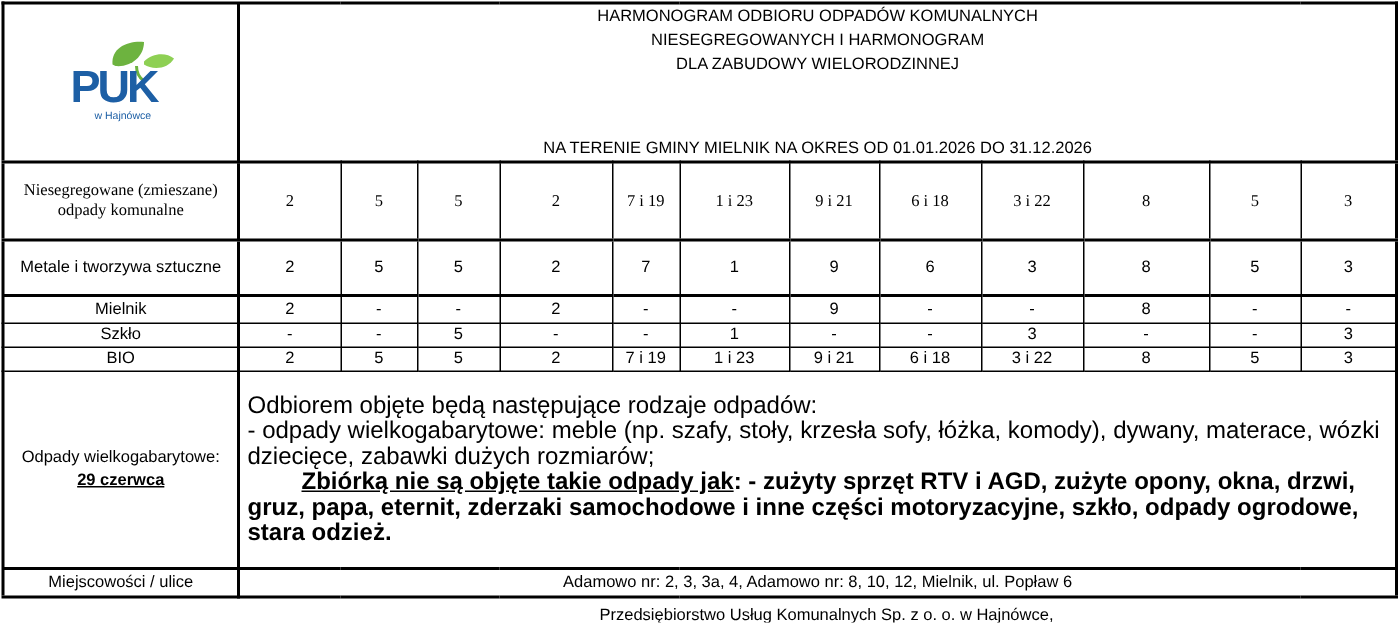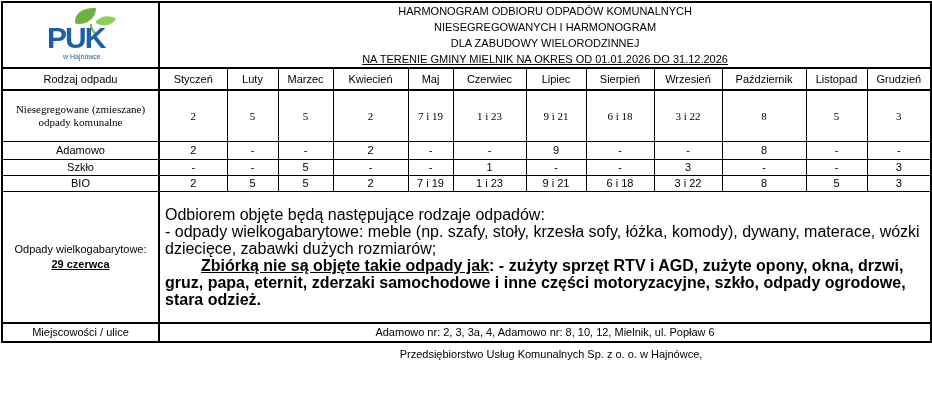--- a/index.html
+++ b/index.html
@@ -26,21 +26,21 @@
   .h-head{height:20px;}
   .h-r1{height:50px;font-family:Liberation Serif, serif;}
   .h-r2{height:35px;}
   .h-r3{height:17px;}
   .h-r4{height:15px;}
   .h-r5{height:15px;}
   .h-ash{height:18px;}
   .h-bulky{height:118px;}
   .h-places{height:17px;}
   .title-cell div{line-height:16px;}
-  .title-underline{text-decoration:underline;}
+  .title-underline{margin-top:40px;}
   .label-wrap{padding:0 8px;}
   .bulky-label .date{font-weight:bold;text-decoration:underline;display:block;margin-top:2px;}
   .bulky-text{
     text-align:left;padding:6px 6px 6px 5px;
     font-size:16px;line-height:17px;vertical-align:middle;
   }
   .bulky-text .bold{font-weight:bold;}
   .bulky-text .bold .u{text-decoration:underline;margin-left:36px;}
   .footer{
     margin-left:170px;text-align:center;
@@ -82,57 +82,57 @@
       </div>
     </td>
     <td class="h-title title-cell" colspan="12">
       <div>HARMONOGRAM ODBIORU ODPADÓW KOMUNALNYCH</div>
       <div>NIESEGREGOWANYCH I HARMONOGRAM</div>
       <div>DLA ZABUDOWY WIELORODZINNEJ</div>
       <div class="title-underline">NA TERENIE GMINY MIELNIK NA OKRES OD 01.01.2026 DO 31.12.2026</div>
     </td>
   </tr>
 
-  <tr class="head-row">
-    <td class="h-head c-label">Rodzaj odpadu</td>
-    <td class="h-head">Styczeń</td>
-    <td class="h-head">Luty</td>
-    <td class="h-head">Marzec</td>
-    <td class="h-head">Kwiecień</td>
-    <td class="h-head">Maj</td>
-    <td class="h-head">Czerwiec</td>
-    <td class="h-head">Lipiec</td>
-    <td class="h-head">Sierpień</td>
-    <td class="h-head">Wrzesień</td>
-    <td class="h-head">Październik</td>
-    <td class="h-head">Listopad</td>
-    <td class="h-head">Grudzień</td>
-  </tr>
 
   <tr>
     <td class="h-r1 c-label">
           <div class="label-wrap">Niesegregowane (zmieszane) odpady komunalne</div>
         </td>
     <td class="h-r1">2</td>
     <td class="h-r1">5</td>
     <td class="h-r1">5</td>
     <td class="h-r1">2</td>
     <td class="h-r1">7 i 19</td>
     <td class="h-r1">1 i 23</td>
     <td class="h-r1">9 i 21</td>
     <td class="h-r1">6 i 18</td>
     <td class="h-r1">3 i 22</td>
     <td class="h-r1">8</td>
     <td class="h-r1">5</td>
     <td class="h-r1">3</td>
   </tr>
 
-
-  <tr>
-    <td class="h-r3 c-label">Adamowo</td>
+  <tr class="sep">
+    <td class="h-r2 c-label">Metale i tworzywa sztuczne</td>
+    <td class="h-r2">2</td>
+    <td class="h-r2">5</td>
+    <td class="h-r2">5</td>
+    <td class="h-r2">2</td>
+    <td class="h-r2">7</td>
+    <td class="h-r2">1</td>
+    <td class="h-r2">9</td>
+    <td class="h-r2">6</td>
+    <td class="h-r2">3</td>
+    <td class="h-r2">8</td>
+    <td class="h-r2">5</td>
+    <td class="h-r2">3</td>
+  </tr>
+
+  <tr>
+    <td class="h-r3 c-label">Mielnik</td>
     <td class="h-r3">2</td>
     <td class="h-r3">-</td>
     <td class="h-r3">-</td>
     <td class="h-r3">2</td>
     <td class="h-r3">-</td>
     <td class="h-r3">-</td>
     <td class="h-r3">9</td>
     <td class="h-r3">-</td>
     <td class="h-r3">-</td>
     <td class="h-r3">8</td>

